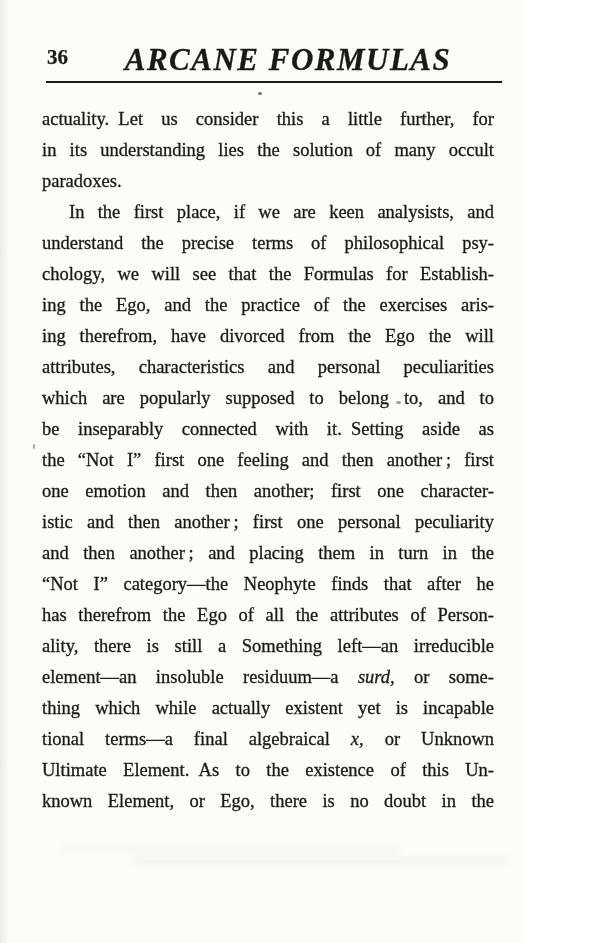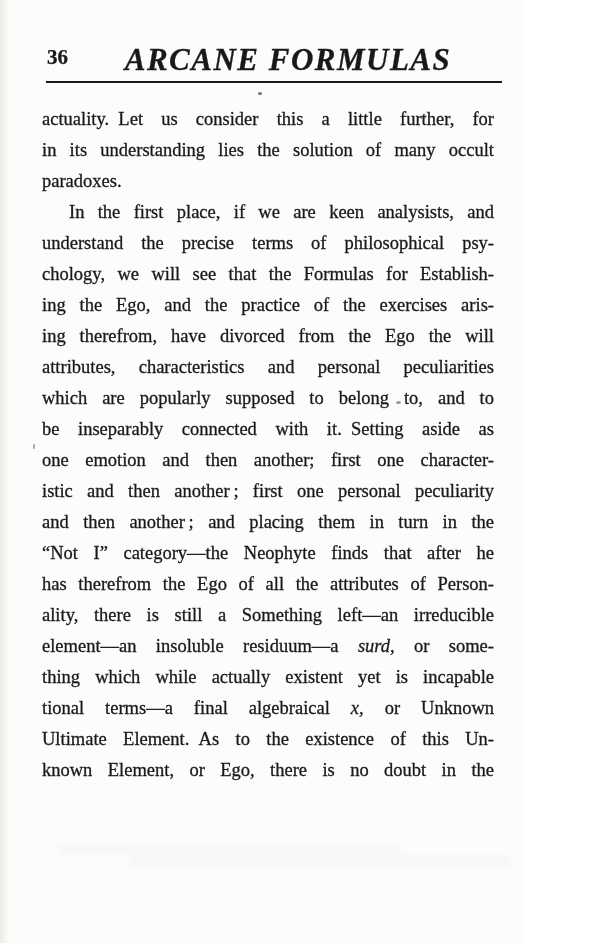--- a/index.html
+++ b/index.html
@@ -76,20 +76,21 @@
       <div class="line"><span>in its understanding lies the solution of many occult</span></div>
       <div class="line endpara"><span>paradoxes.</span></div>
       <div class="line indent"><span>In the first place, if we are keen analysists, and</span></div>
       <div class="line"><span>understand the precise terms of philosophical psy-</span></div>
       <div class="line"><span>chology, we will see that the Formulas for Establish-</span></div>
       <div class="line"><span>ing the Ego, and the practice of the exercises aris-</span></div>
       <div class="line"><span>ing therefrom, have divorced from the Ego the will</span></div>
       <div class="line"><span>attributes, characteristics and personal peculiarities</span></div>
       <div class="line"><span>which are popularly supposed to belong to, and to</span></div>
       <div class="line"><span>be inseparably connected with it. Setting aside as</span></div>
+      <div class="line"><span>the “Not I” first one feeling and then another ; first</span></div>
       <div class="line"><span>one emotion and then another; first one character-</span></div>
       <div class="line"><span>istic and then another ; first one personal peculiarity</span></div>
       <div class="line"><span>and then another ; and placing them in turn in the</span></div>
       <div class="line"><span>“Not I” category—the Neophyte finds that after he</span></div>
       <div class="line"><span>has therefrom the Ego of all the attributes of Person-</span></div>
       <div class="line"><span>ality, there is still a Something left—an irreducible</span></div>
       <div class="line"><span>element—an insoluble residuum—a </span><span class="it">surd,</span><span> or some-</span></div>
       <div class="line"><span>thing which while actually existent yet is incapable</span></div>
       <div class="line"><span>tional terms—a final algebraical </span><span class="it">x,</span><span> or Unknown</span></div>
       <div class="line"><span>Ultimate Element. As to the existence of this Un-</span></div>

